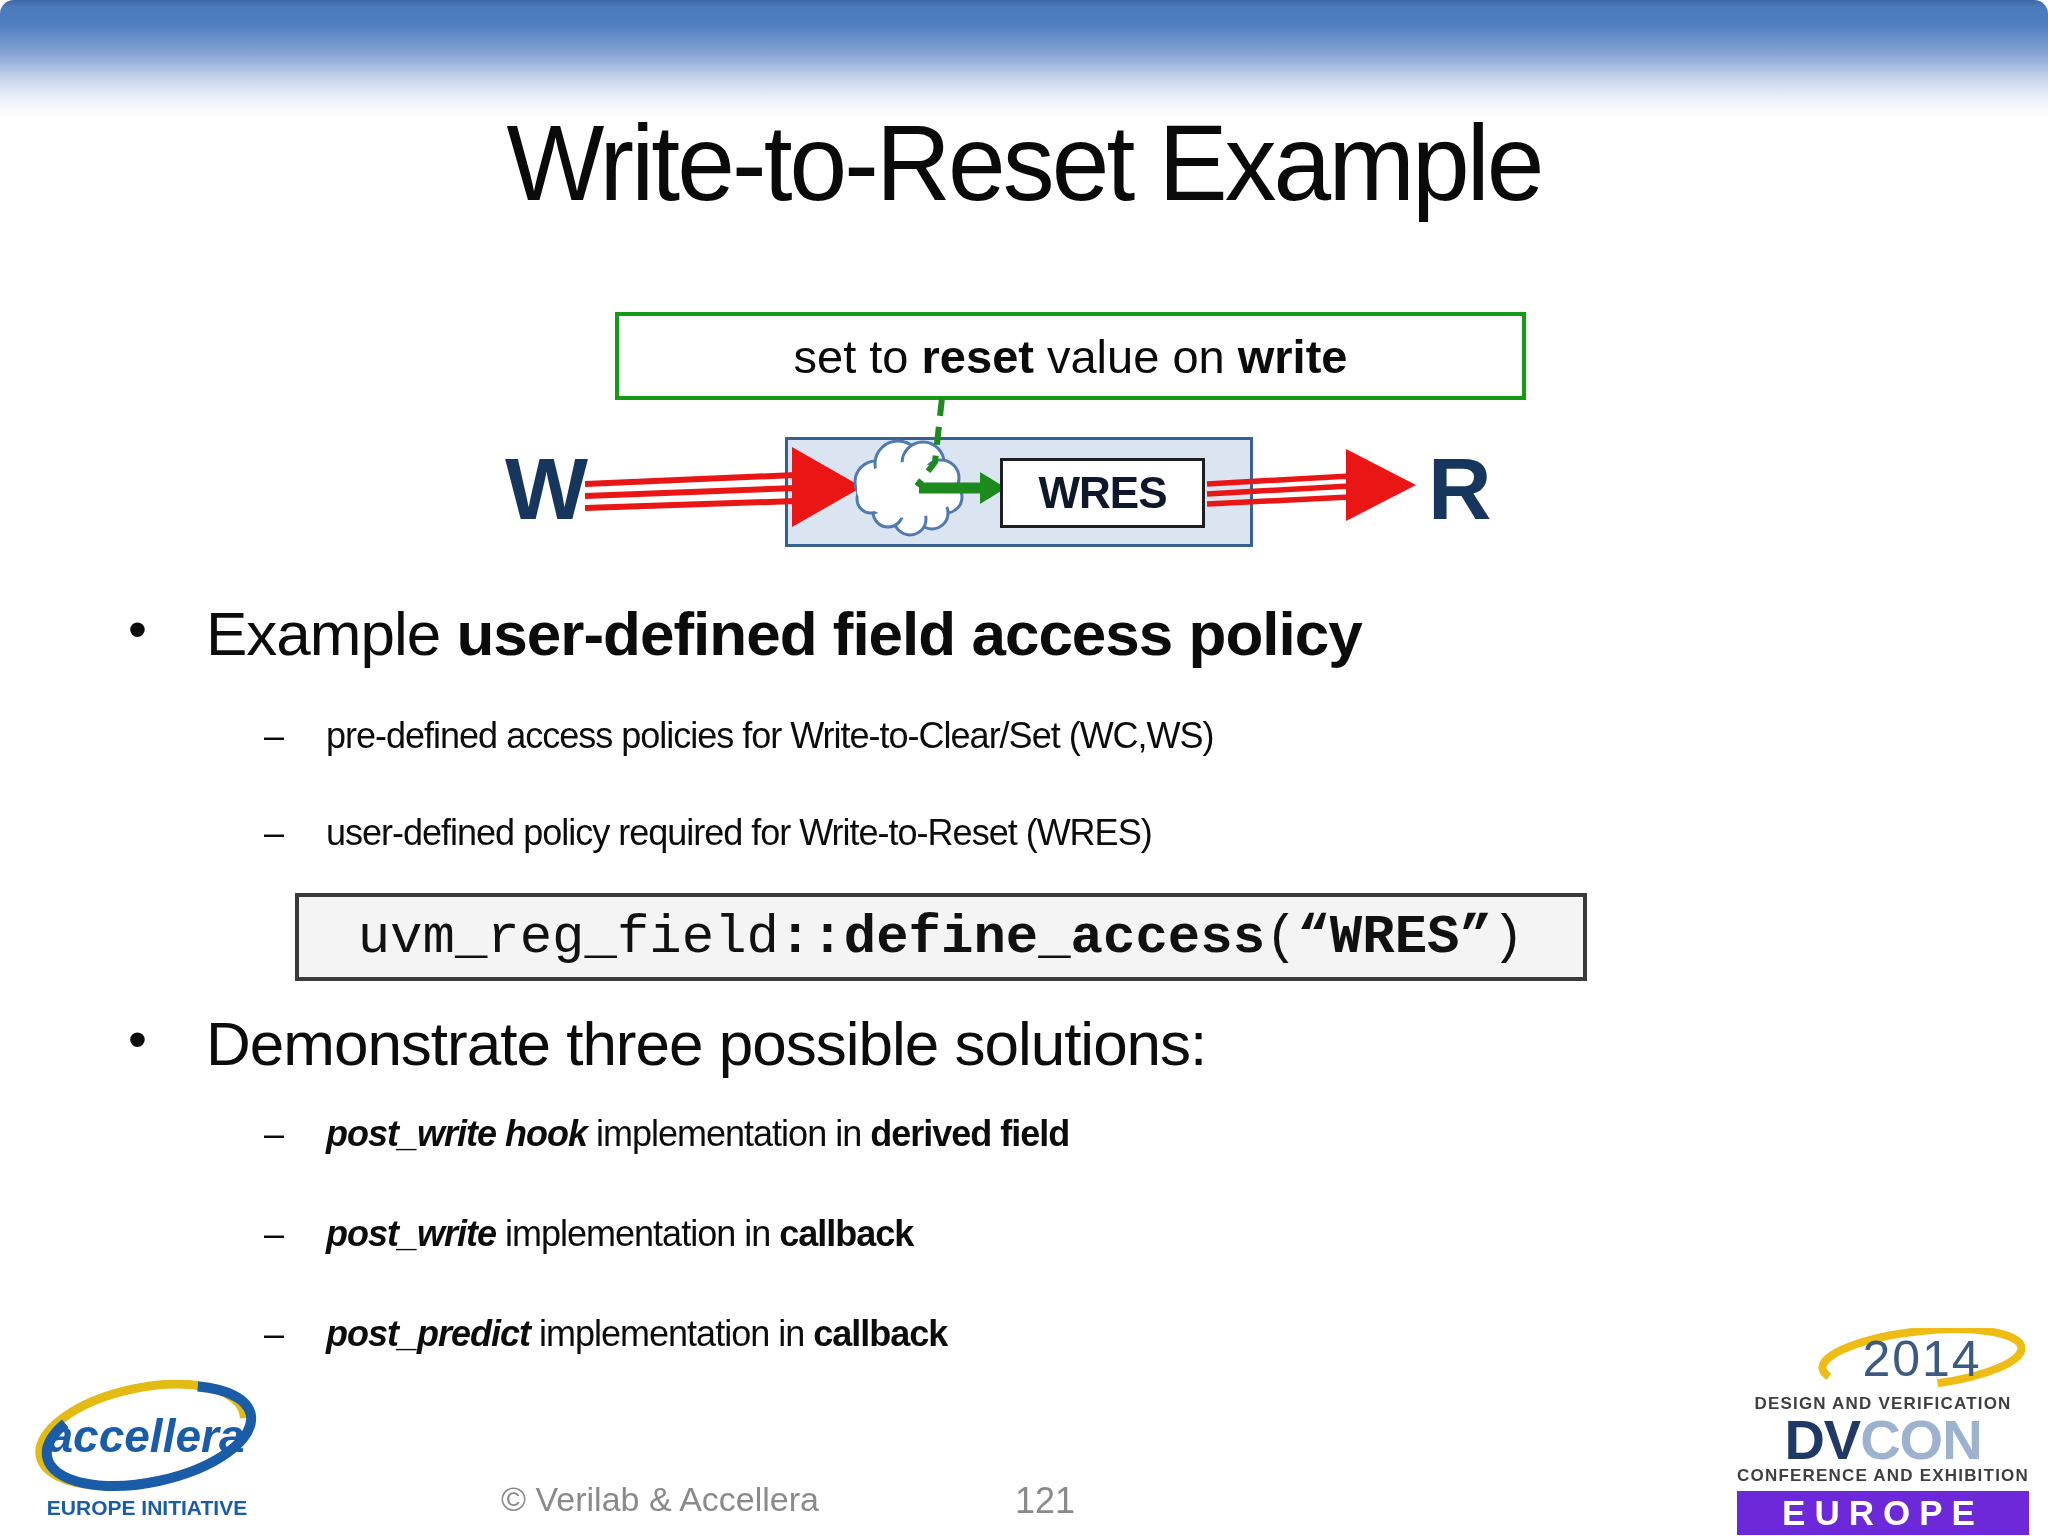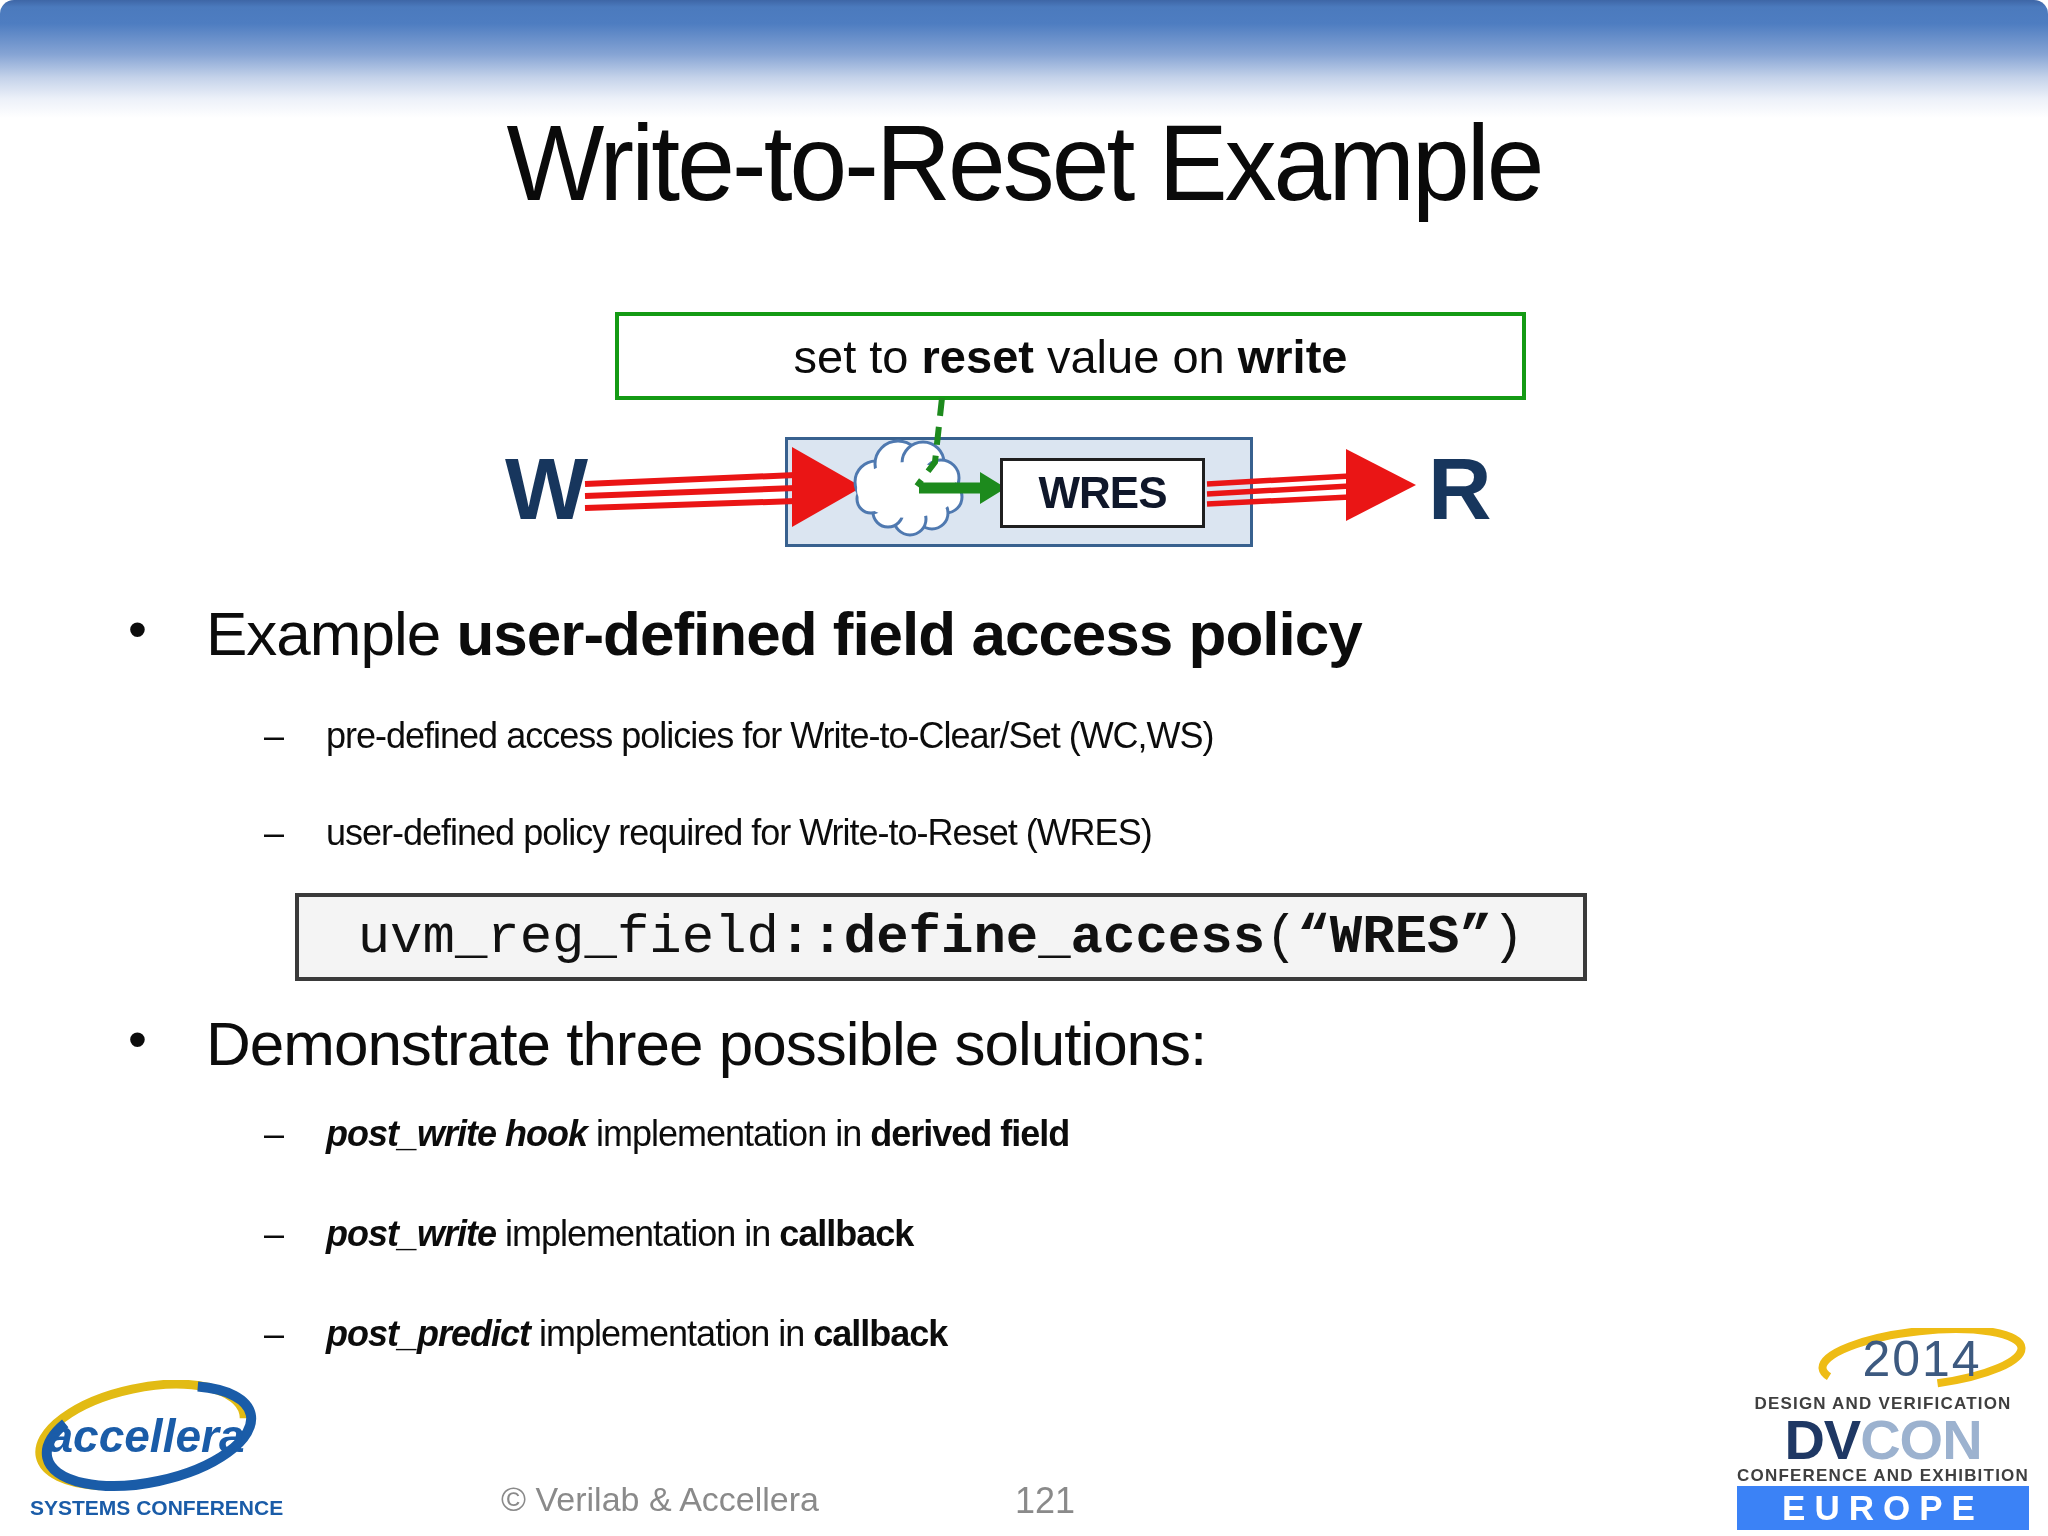--- a/index.html
+++ b/index.html
@@ -51,21 +51,21 @@
   .copyright{position:absolute;left:460px;top:1480px;width:400px;text-align:center;
              font-size:34px;color:#8a8a8a;}
   .pagenum{position:absolute;left:970px;top:1480px;width:150px;text-align:center;
            font-size:36px;color:#8a8a8a;}
   .dvcon{position:absolute;left:1737px;top:1328px;width:292px;}
   .dvcon-swoosh{display:block;}
   .dv-line{font-size:17px;font-weight:700;color:#3f3f3f;letter-spacing:1.2px;text-align:center;white-space:nowrap;}
   .dv-big{font-size:56px;font-weight:700;line-height:0.92;text-align:center;letter-spacing:-1px;white-space:nowrap;}
   .dv-big .dv{color:#1f3864;}
   .dv-big .con{color:#9cb2cf;}
-  .europe{background:#3b82f6;height:44px;line-height:44px;text-align:center;
+  .europe{margin-top:5px;background:#6d28d9;height:44px;line-height:44px;text-align:center;
           color:#ffffff;font-size:35px;font-weight:700;letter-spacing:9px;}
 </style>
 </head>
 <body>
 
 <div class="slide">
 
   <div class="topbar"></div>
 
   <div class="title">Write-to-Reset Example</div>
@@ -144,21 +144,21 @@
 
   <div class="line lvl2" style="left:228px;top:1313px;">
     <span class="mark2">–</span><span class="bi">post_predict</span><span> implementation in </span><span class="b">callback</span>
   </div>
 
   <svg class="acc-logo" width="234" height="114" viewBox="0 0 234 114">
     <ellipse cx="112" cy="55" rx="104" ry="47" fill="none" stroke="#e2bb14" stroke-width="9" transform="rotate(-12 112 55)" stroke-dasharray="330 170" stroke-dashoffset="-175"></ellipse>
     <ellipse cx="119" cy="56" rx="104" ry="46" fill="none" stroke="#1a5ca8" stroke-width="10" transform="rotate(-12 119 56)" stroke-dasharray="360 140" stroke-dashoffset="75"></ellipse>
     <text x="116" y="72" text-anchor="middle" font-family="Liberation Sans, sans-serif" font-size="46" font-weight="700" font-style="italic" fill="#1a5ca8">accellera</text>
   </svg>
-  <div class="acc-tag">SYSTEMS CONFERENCE</div>
+  <div class="acc-tag">EUROPE INITIATIVE</div>
 
   <div class="copyright">© Verilab &amp; Accellera</div>
   <div class="pagenum">121</div>
 
   <div class="dvcon">
     <svg class="dvcon-swoosh" width="292" height="66" viewBox="0 0 292 66">
       <ellipse cx="185" cy="30" rx="100" ry="27" fill="none" stroke="#eebc15" stroke-width="8" transform="rotate(-6 185 30)" stroke-dasharray="300 110" stroke-dashoffset="-205"></ellipse>
       <text x="185" y="48" text-anchor="middle" font-family="Liberation Sans, sans-serif" font-size="50" font-weight="400" letter-spacing="2" fill="#3d5a80">2014</text>
     </svg>
     <div class="dv-line">DESIGN AND VERIFICATION</div>

